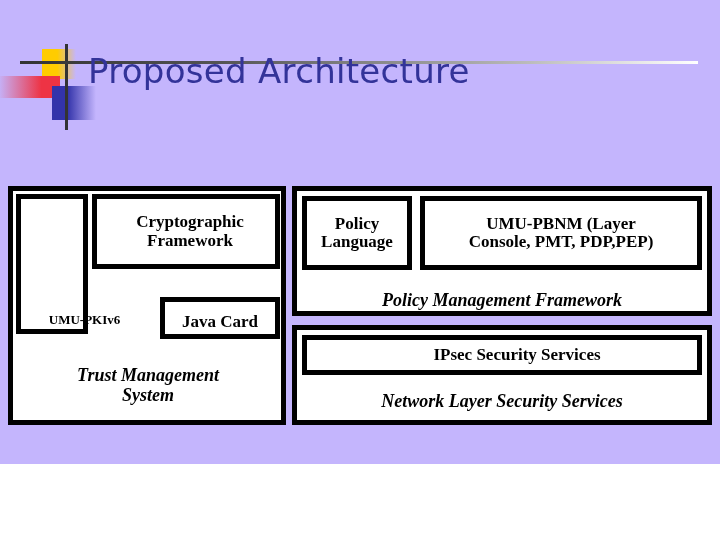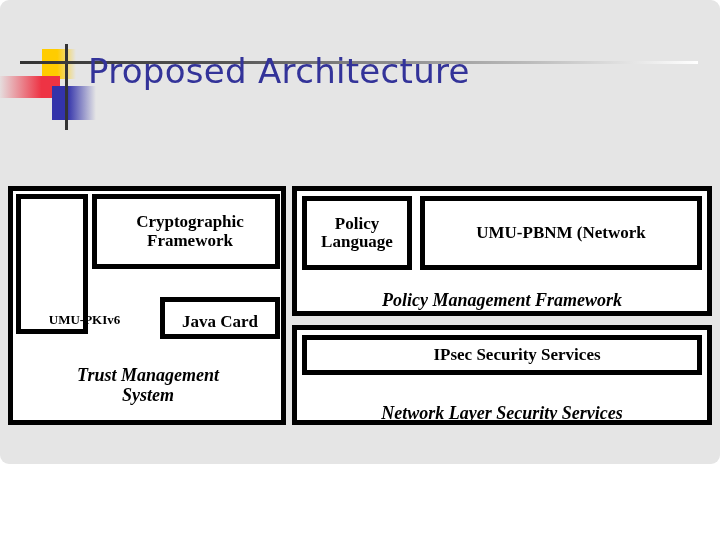--- a/index.html
+++ b/index.html
@@ -4,24 +4,23 @@
 <style>
   html, body {
     margin: 0;
     padding: 0;
     background: #ffffff;
   }
   #slide {
     position: relative;
     width: 720px;
     height: 464px;
-    background: #e5e5e5;
+    background: #c4b5fd;
     overflow: hidden;
     font-family: "Liberation Serif", serif;
-    border-radius: 9px;
   }
 
   
   #title-deco {
     position: absolute;
     left: 20px;
     top: 44px;
     width: 70px;
     height: 80px;
   }
@@ -129,21 +128,21 @@
 
   
   #right-panel-top { left: 292px; top: 186px; width: 420px; height: 130px; }
   #box-pollang     { left: 302px; top: 196px; width: 110px; height: 74px; justify-content: center; }
   #box-pbnm        { left: 420px; top: 196px; width: 282px; height: 74px; }
   #lbl-pmf         { left: 300px; top: 283px; width: 404px; }
 
   
   #right-panel-bot { left: 292px; top: 325px; width: 420px; height: 100px; }
   #box-ipsec       { left: 302px; top: 335px; width: 400px; height: 40px; padding-left: 30px; }
-  #lbl-nlss        { left: 300px; top: 396px; width: 404px; }
+  #lbl-nlss        { left: 300px; top: 384px; width: 404px; }
 
   
   #seal-logo {
     position: absolute;
     left: 12px;
     top: 492px;
     width: 40px;
     height: 40px;
   }
   #seal-logo .ring {
@@ -243,21 +242,22 @@
 
   <div class="ibox" id="box-pollang">
     <div class="btext">
       <span>Policy</span><br>
       <span>Language</span>
     </div>
   </div>
 
   <div class="ibox" id="box-pbnm">
     <div class="btext">
-      <span>UMU-PBNM (Network</span><br>
+      <span>UMU-PBNM (Layer</span><br>
+      <span>Console, PMT, PDP,PEP)</span>
     </div>
   </div>
 
   <div class="ltext" id="lbl-pmf">Policy Management Framework</div>
 
   <div class="panel" id="right-panel-bot"></div>
 
   <div class="ibox" id="box-ipsec">
     <div class="btext">IPsec Security Services</div>
   </div>

